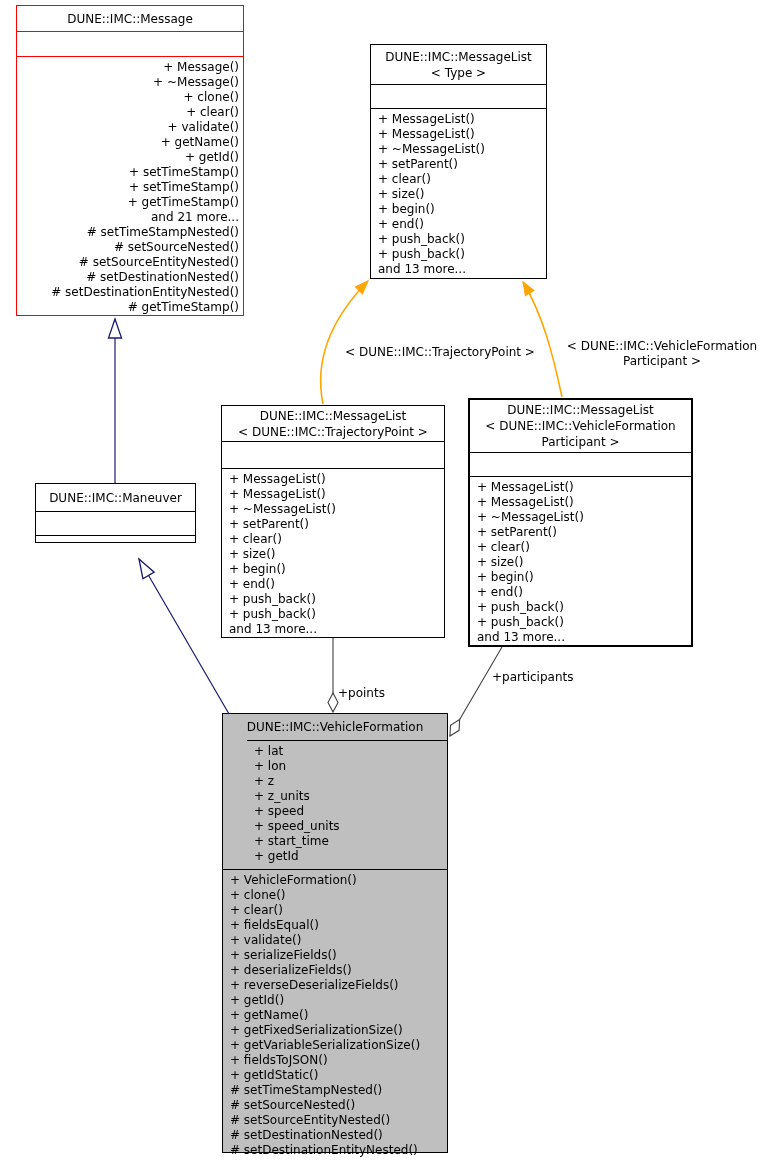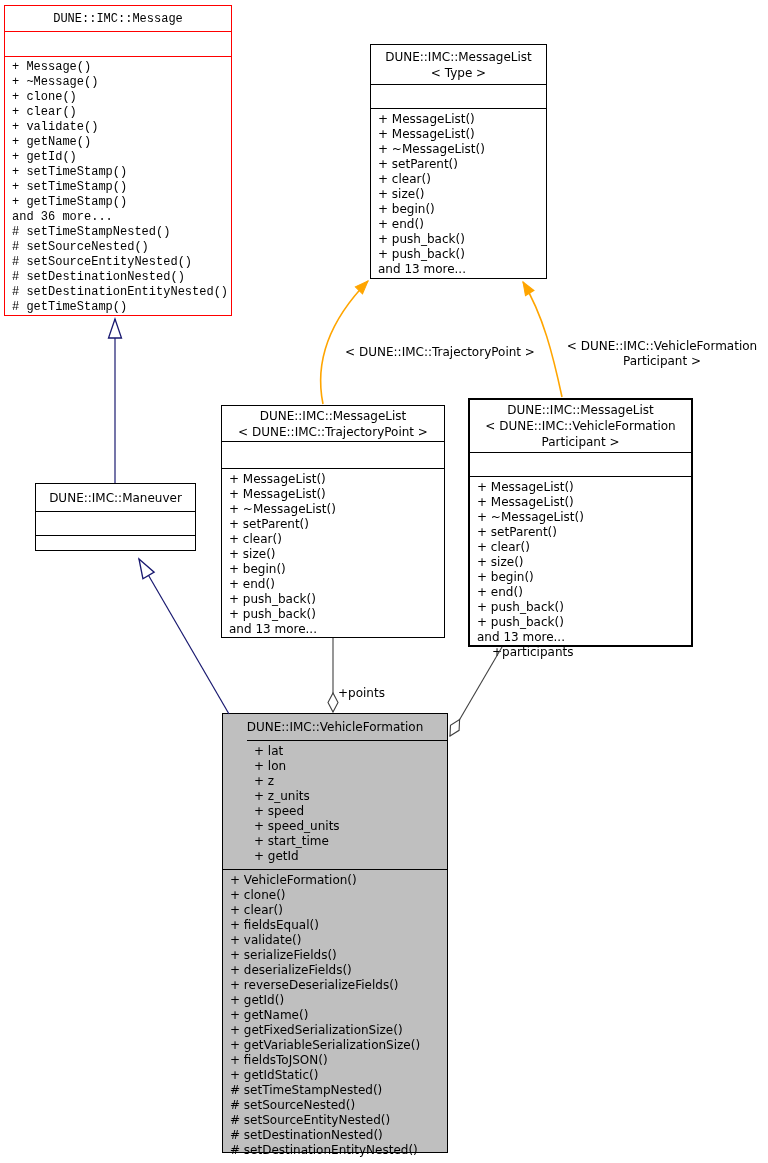--- a/index.html
+++ b/index.html
@@ -7,50 +7,50 @@
     position:relative;width:768px;height:1163px;background:#ffffff;
     font-family:"DejaVu Sans","Liberation Sans",sans-serif;
     font-size:12px;color:#000;overflow:hidden;
   }
   .uml-box{position:absolute;background:#ffffff;border:1px solid #000;box-sizing:border-box;display:flex;flex-direction:column;}
   .uml-box .title{text-align:center;display:flex;flex-direction:column;justify-content:center;flex:0 0 auto;}
   .uml-box .attrs,.uml-box .methods{border-top:1px solid #000;box-sizing:border-box;padding:3px 4px 0 7px;flex:0 0 auto;}
   .uml-box .methods{flex:1 1 auto;}
   .row{line-height:15px;white-space:nowrap;}
   
-  #box-message{left:4px;top:5px;width:228px;height:311px;border-color:#ff0000;font-family:Liberation Mono, monospace;}
+  #box-message{left:16px;top:5px;width:228px;height:311px;border-color:#ff0000;}
   #box-message .title{height:25px;}
   #box-message .attrs{height:25px;border-top-color:#ff0000;}
-  #box-message .methods{border-top-color:#ff0000;}
+  #box-message .methods{border-top-color:#ff0000;text-align:right;}
   
   #box-mltype{left:370px;top:44px;width:177px;height:235px;}
   #box-mltype .title{height:39px;line-height:16px;}
   #box-mltype .attrs{height:24px;}
   
   #box-mltraj{left:221px;top:405px;width:224px;height:233px;}
   #box-mltraj .title{height:35px;line-height:16px;}
   #box-mltraj .attrs{height:27px;}
   
   #box-mlvfp{left:468px;top:398px;width:225px;height:249px;border-width:2px;}
   #box-mlvfp .title{height:52px;line-height:16px;}
   #box-mlvfp .attrs{height:24px;}
   
-  #box-maneuver{left:35px;top:483px;width:161px;height:68px;}
+  #box-maneuver{left:35px;top:483px;width:161px;height:60px;}
   #box-maneuver .title{height:27px;}
   #box-maneuver .attrs{height:24px;}
   
   #box-vf{left:222px;top:713px;width:226px;height:440px;background:#bfbfbf;}
   #box-vf .title{height:26px;}
   #box-vf .attrs{height:129px;margin-left:24px;}
   
   .elabel{position:absolute;line-height:15px;white-space:nowrap;}
   #lbl-traj{left:340px;top:345px;width:200px;text-align:center;}
   #lbl-vfp{left:556px;top:339px;width:212px;text-align:center;}
   #lbl-points{left:338px;top:670px;margin-top:16px;}
-  #lbl-participants{left:492px;top:645px;}
+  #lbl-participants{left:492px;top:670px;}
   #edges{position:absolute;left:0;top:0;width:768px;height:1163px;pointer-events:none;}
 </style>
 </head>
 <body>
 
 <div id="canvas">
 
   <div class="uml-box" id="box-message">
     <div class="title">
       <div>DUNE::IMC::Message</div>
@@ -61,21 +61,21 @@
     <div class="row">+ Message()</div>
         <div class="row">+ ~Message()</div>
         <div class="row">+ clone()</div>
         <div class="row">+ clear()</div>
         <div class="row">+ validate()</div>
         <div class="row">+ getName()</div>
         <div class="row">+ getId()</div>
         <div class="row">+ setTimeStamp()</div>
         <div class="row">+ setTimeStamp()</div>
         <div class="row">+ getTimeStamp()</div>
-        <div class="row">and 36 more...</div>
+        <div class="row">and 21 more...</div>
         <div class="row"># setTimeStampNested()</div>
         <div class="row"># setSourceNested()</div>
         <div class="row"># setSourceEntityNested()</div>
         <div class="row"># setDestinationNested()</div>
         <div class="row"># setDestinationEntityNested()</div>
         <div class="row"># getTimeStamp()</div>
       </div>
   </div>
 
   <div class="uml-box" id="box-mltype">

